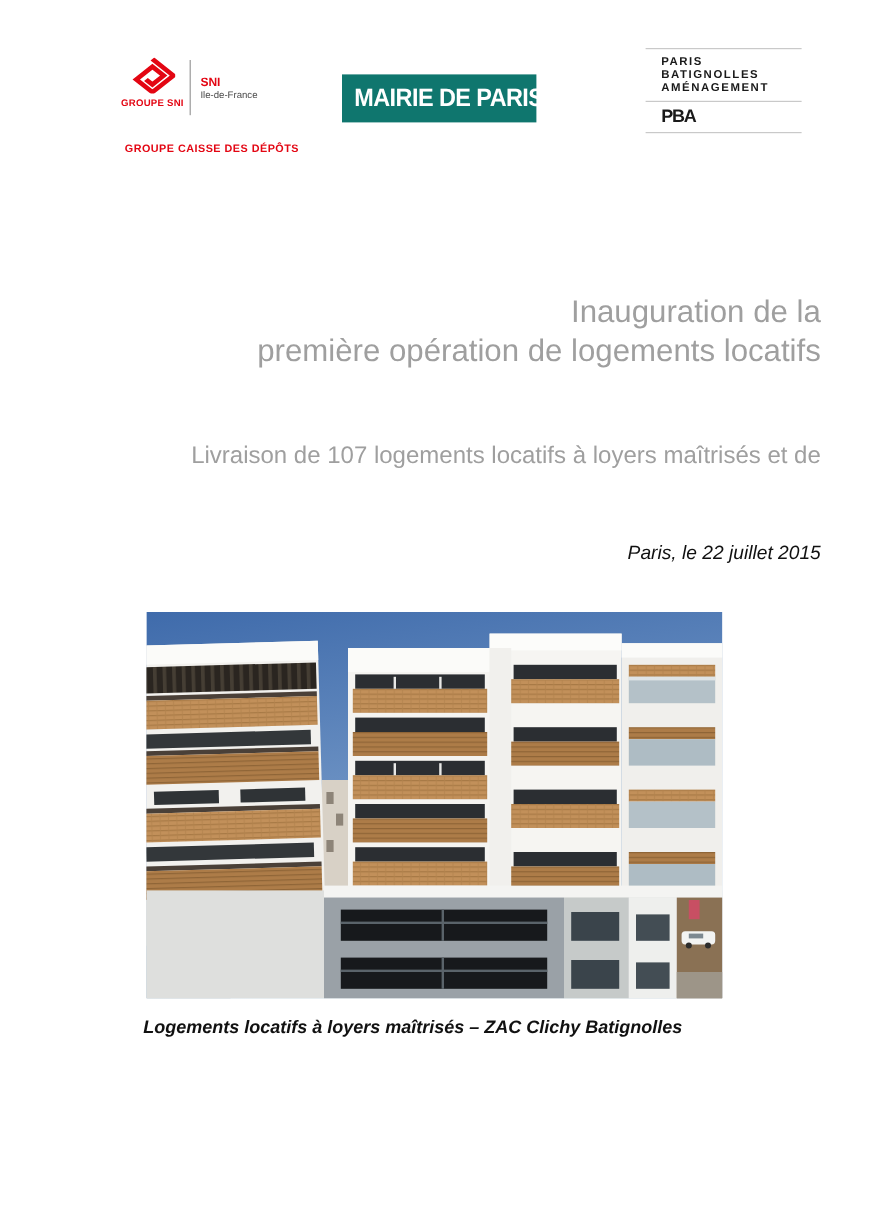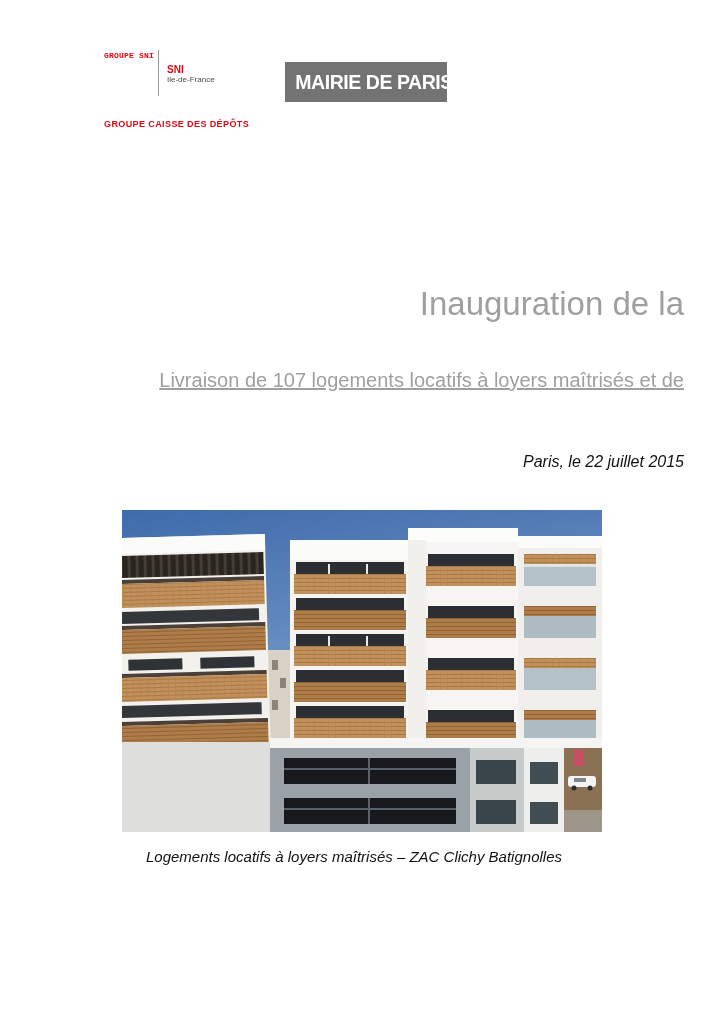--- a/index.html
+++ b/index.html
@@ -4,54 +4,54 @@
 <style>
   html,body { margin:0; padding:0; background:#ffffff; }
   .page {
     position:relative; width:724px; height:1024px; background:#ffffff;
     font-family:"Liberation Sans", sans-serif; overflow:hidden; color:#111;
   }
 
   
   .sni-logo { position:absolute; left:104px; top:48px; }
   .sni-row { display:flex; align-items:flex-start; }
-  .sni-icon-col { width:46px; display:flex; align-items:flex-start;font-family:Liberation Mono, monospace; }
+  .sni-icon-col { width:46px; display:flex; flex-direction:column; align-items:center; }
   .sni-group-label { font-size:8px; font-weight:bold; color:#e30613; margin-top:3px; white-space:nowrap; letter-spacing:.2px; }
   .sni-divider { width:1px; height:46px; background:#9a9a9a; margin:2px 8px 0 8px; }
   .sni-brand-col { padding-top:17px; }
   .sni-brand { font-size:10px; font-weight:bold; color:#e30613; line-height:10px; }
   .sni-region { font-size:8px; color:#4a4a4a; line-height:9px; }
   .sni-tagline { font-size:9px; font-weight:bold; color:#e30613; margin-top:23px; letter-spacing:.4px; white-space:nowrap; }
 
   .mairie-logo {
     position:absolute; left:285px; top:62px; width:162px; height:40px;
-    background:#737373; display:flex; align-items:center; justify-content:space-between;
+    background:#0f766e; display:flex; align-items:center; justify-content:space-between;
   }
   .mairie-text {
     color:#ffffff; font-weight:bold; font-size:21px; padding-left:11px;
     transform:scaleX(.93); transform-origin:left center; white-space:nowrap; letter-spacing:-0.5px;
   }
   .mairie-emblem { margin-right:2px; display:block; }
 
   .pba-logo { position:absolute; left:538px; top:40px; width:130px; }
   .pba-rule { height:1px; background:#c9c9c9; }
   .pba-lines { padding:5px 0 5px 13px; }
   .pba-line { font-size:9.5px; font-weight:bold; color:#1a1a1a; letter-spacing:1.3px; line-height:11px; white-space:nowrap; }
   .pba-monogram { padding:4px 0 4px 13px; font-size:15px; font-weight:bold; color:#1a1a1a; letter-spacing:-1px; }
 
   
-  .doc-title { position:absolute; right:40px; top:243px; text-align:right; font-size:33px; line-height:33px;margin-top:44px; }
-  .doc-subtitle { position:absolute; right:40px; top:366px; text-align:center; font-size:20px; line-height:28px;text-decoration:underline; }
+  .doc-title { position:absolute; right:40px; top:243px; text-align:right; font-size:26px; line-height:33px; }
+  .doc-subtitle { position:absolute; right:40px; top:366px; text-align:center; font-size:20px; line-height:28px; }
   .dateline { position:absolute; right:40px; top:453px; font-size:16px; color:#111;font-style:italic; }
 
   
   .photo-wrap { position:absolute; left:122px; top:510px; width:480px; height:322px; }
   .photo-caption {
-    position:absolute; left:114px; top:848px; width:480px; text-align:center;
-    font-size:15px; font-style:italic; color:#111;
+    position:absolute; left:104px; top:848px; width:480px; text-align:center;
+    font-size:15px; font-style:italic; color:#111;font-weight:bold;
   }
 </style>
 </head>
 <body>
 
 <div class="page">
 
   <div class="sni-logo">
     <div class="sni-row">
       <div class="sni-icon-col">
@@ -75,23 +75,35 @@
     <span class="mairie-text">MAIRIE DE PARIS</span>
     <svg class="mairie-emblem" width="36" height="40" viewBox="0 0 36 40">
       <rect x="0" y="0" width="36" height="40" fill="#1e3f6e"></rect>
       <rect x="2" y="3" width="27" height="34" rx="4" fill="#ffffff"></rect>
       <path d="M15 7 C21 9 25 14 24 19 L15 16 Z" fill="#c2193c"></path>
       <path d="M15 16 C9 18 7 24 10 29 C14 33 21 32 24 27 C18 29 12 26 13 20 Z" fill="#1e3f6e"></path>
       <rect x="31" y="3" width="4" height="34" fill="#c2193c"></rect>
     </svg>
   </div>
 
+  <div class="pba-logo">
+    <div class="pba-rule"></div>
+    <div class="pba-lines">
+      <div class="pba-line">PARIS</div>
+      <div class="pba-line">BATIGNOLLES</div>
+      <div class="pba-line">AMÉNAGEMENT</div>
+    </div>
+    <div class="pba-rule"></div>
+    <div class="pba-monogram">PBA</div>
+    <div class="pba-rule"></div>
+  </div>
 
   <div class="doc-title" style="color:#9f9f9f;">
     <div>Inauguration de la</div>
+    <div>première opération de logements locatifs</div>
   </div>
 
   <div class="doc-subtitle" style="color:#9f9f9f;">
     <div>Livraison de 107 logements locatifs à loyers maîtrisés et de</div>
   </div>
 
   <div class="dateline">Paris, le 22 juillet 2015</div>
 
   <div class="photo-wrap">
     <svg width="480" height="322" viewBox="0 0 480 322" preserveAspectRatio="none" role="img">

